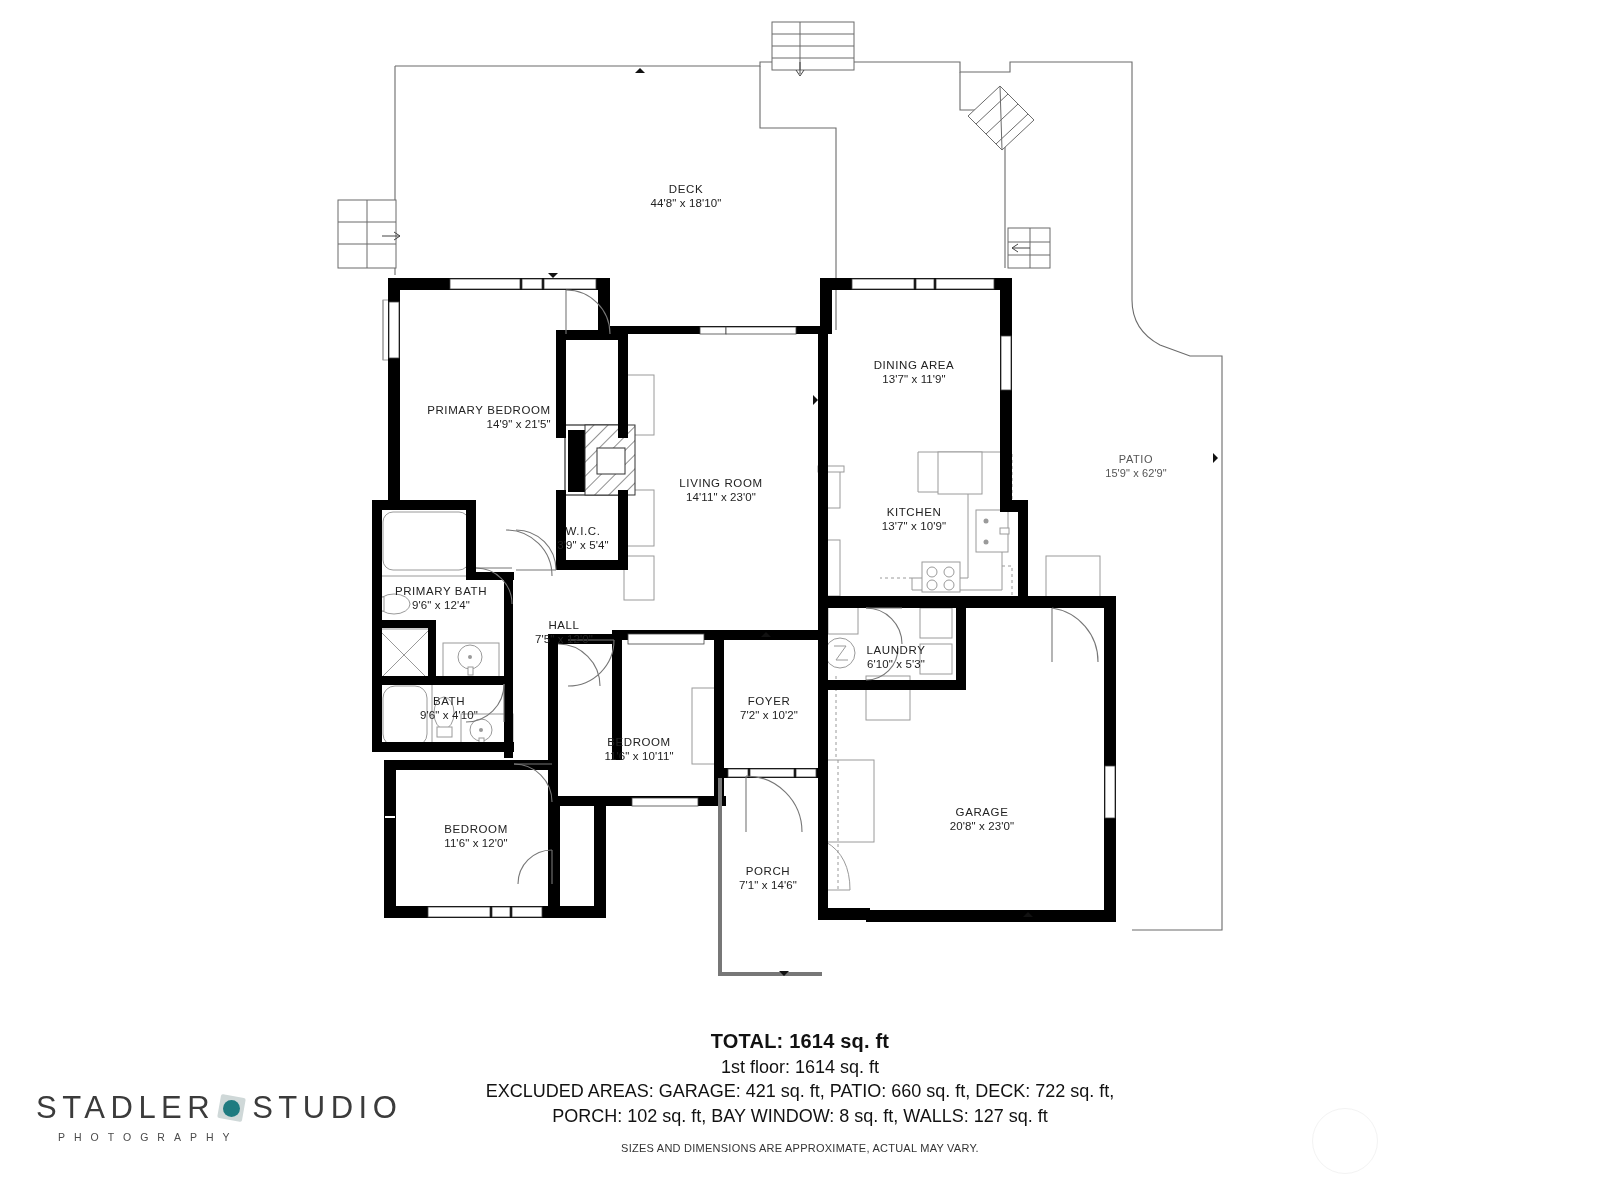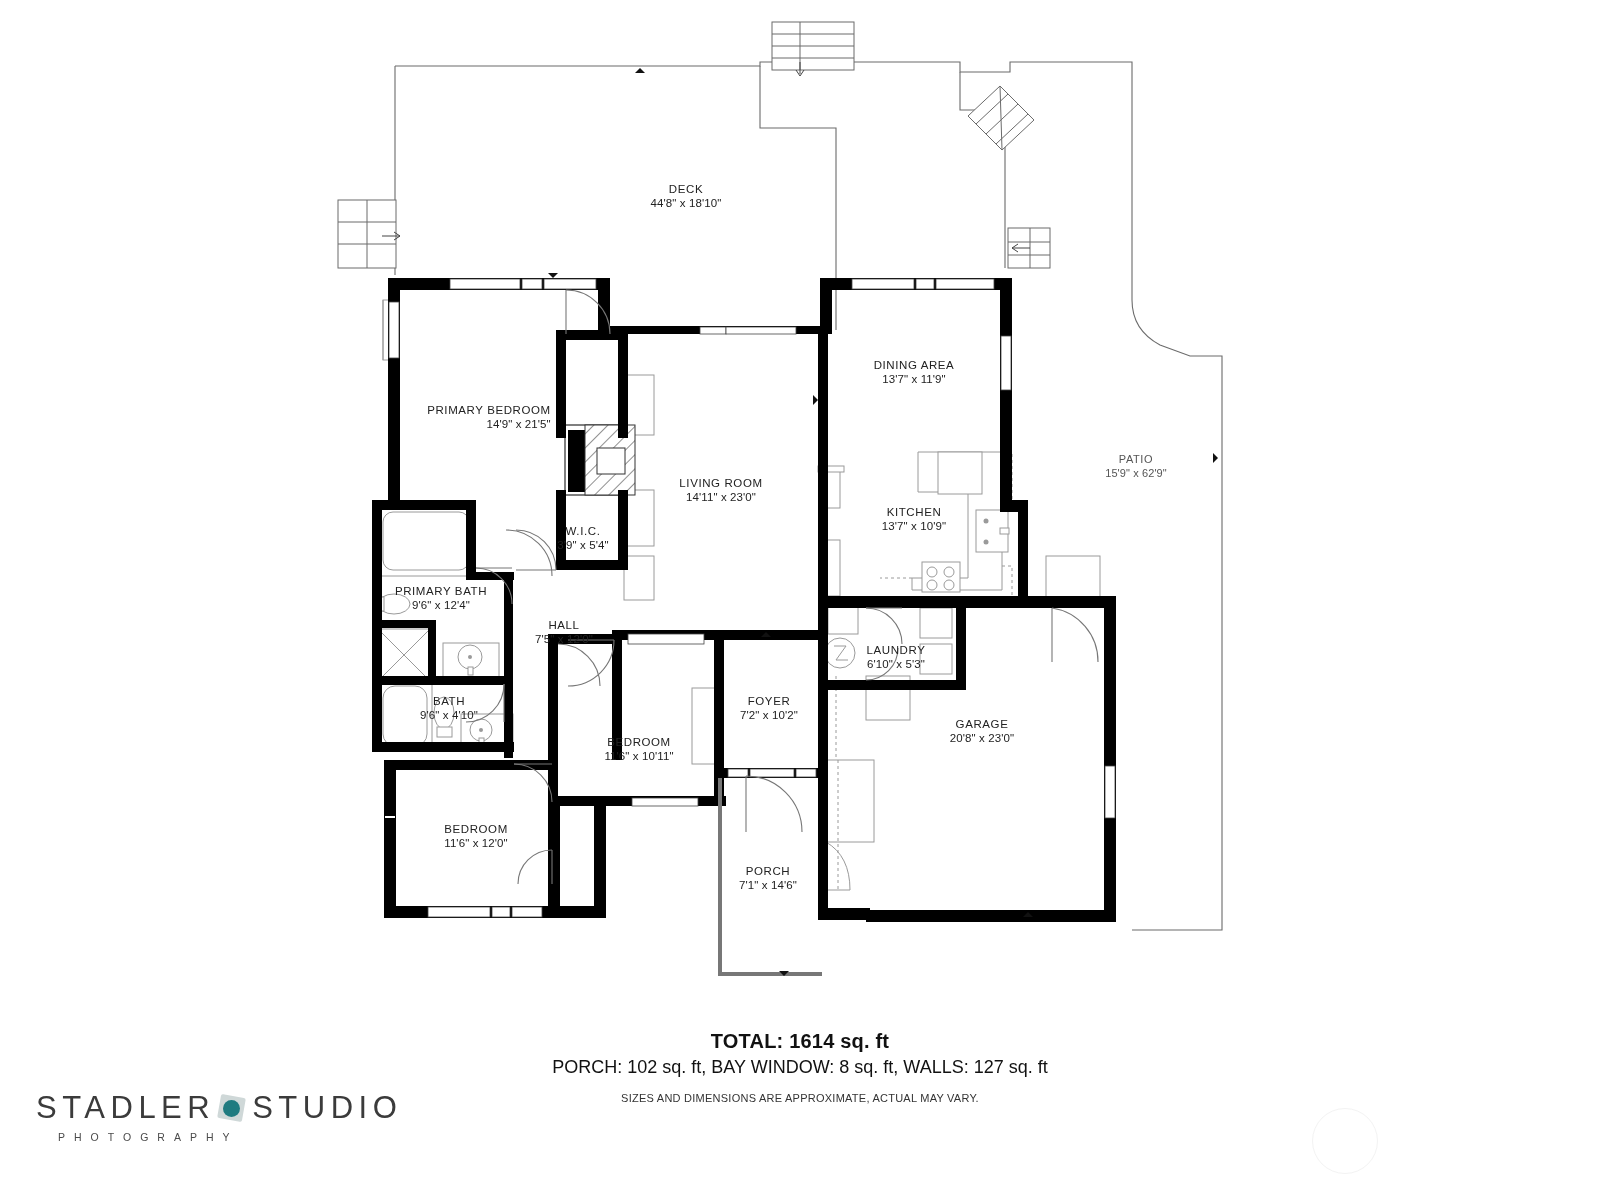--- a/index.html
+++ b/index.html
@@ -465,36 +465,38 @@
       <span class="rdim">9'6" x 4'10"</span>
     </div>
     <div class="room-label" style="left:769px; top:694px;text-align:center;">
       <span class="rname">FOYER</span>
       <span class="rdim">7'2" x 10'2"</span>
     </div>
     <div class="room-label" style="left:639px; top:735px;">
       <span class="rname">BEDROOM</span>
       <span class="rdim">11'6" x 10'11"</span>
     </div>
-    <div class="room-label" style="left:982px; top:717px;">
+    <div class="room-label" style="left:982px; top:805px;">
       <span class="rname">GARAGE</span>
       <span class="rdim">20'8" x 23'0"</span>
     </div>
     <div class="room-label" style="left:476px; top:822px;">
       <span class="rname">BEDROOM</span>
       <span class="rdim">11'6" x 12'0"</span>
     </div>
     <div class="room-label" style="left:768px; top:864px;">
       <span class="rname">PORCH</span>
       <span class="rdim">7'1" x 14'6"</span>
     </div>
   </div>
 
   <div id="summary">
     <div class="total">TOTAL: 1614 sq. ft</div>
+    <div class="floor">1st floor: 1614 sq. ft</div>
+    <div class="excluded">EXCLUDED AREAS: GARAGE: 421 sq. ft, PATIO: 660 sq. ft, DECK: 722 sq. ft,</div>
     <div class="excluded">PORCH: 102 sq. ft, BAY WINDOW: 8 sq. ft, WALLS: 127 sq. ft</div>
     <div class="disclaim">SIZES AND DIMENSIONS ARE APPROXIMATE, ACTUAL MAY VARY.</div>
   </div>
 
   <div id="logo">
     <div class="wordmark">
       <span class="wm-part">STADLER</span>
       <span class="lens">
         <span class="sq"></span>
         <span class="dot"></span>

